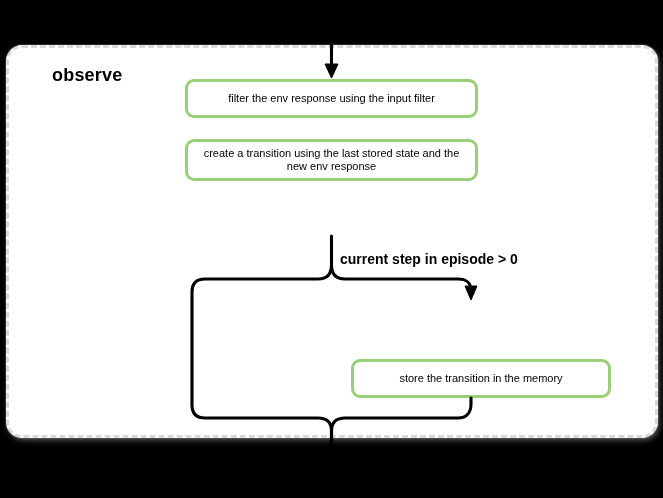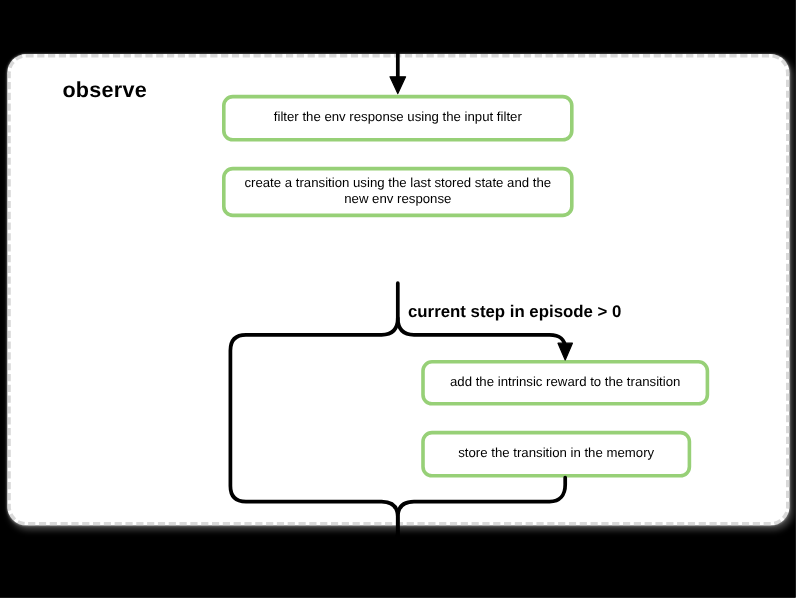--- a/index.html
+++ b/index.html
@@ -52,21 +52,21 @@
     align-items: center;
     justify-content: center;
     text-align: center;
     padding: 2px 8px;
     z-index: 2;
   }
   .node-1 { left: 185px; top: 79px;  width: 293px; height: 39px; }
   .node-2 { left: 185px; top: 139px; width: 293px; height: 42px; }
   .node-3 { left: 185px; top: 198px; width: 293px; height: 38px; }
   .node-4 { left: 351px; top: 300px; width: 240px; height: 38px; }
-  .node-5 { left: 351px; top: 359px; width: 225px; height: 39px; }
+  .node-5 { left: 351px; top: 359px; width: 260px; height: 39px; }
   .wires {
     position: absolute;
     left: 0;
     top: 0;
     width: 663px;
     height: 498px;
     z-index: 3;
     pointer-events: none;
   }
   .wires path {
@@ -106,23 +106,20 @@
 
   <div class="node node-2">
     <span>create a transition using the last stored state and the new env response</span>
   </div>
 
   <div class="node node-1">
     <span>filter the env response using the input filter</span>
   </div>
 
 
-  <div class="node node-4">
-    <span>add the intrinsic reward to the transition</span>
-  </div>
 
   <div class="node node-5">
     <span>store the transition in the memory</span>
   </div>
 
   <div class="condition-label">current step in episode &gt; 0</div>
 
   <svg class="wires" viewBox="0 0 663 498" xmlns="http://www.w3.org/2000/svg">
 
     <path d="M331.5,6 L331.5,65"></path>

